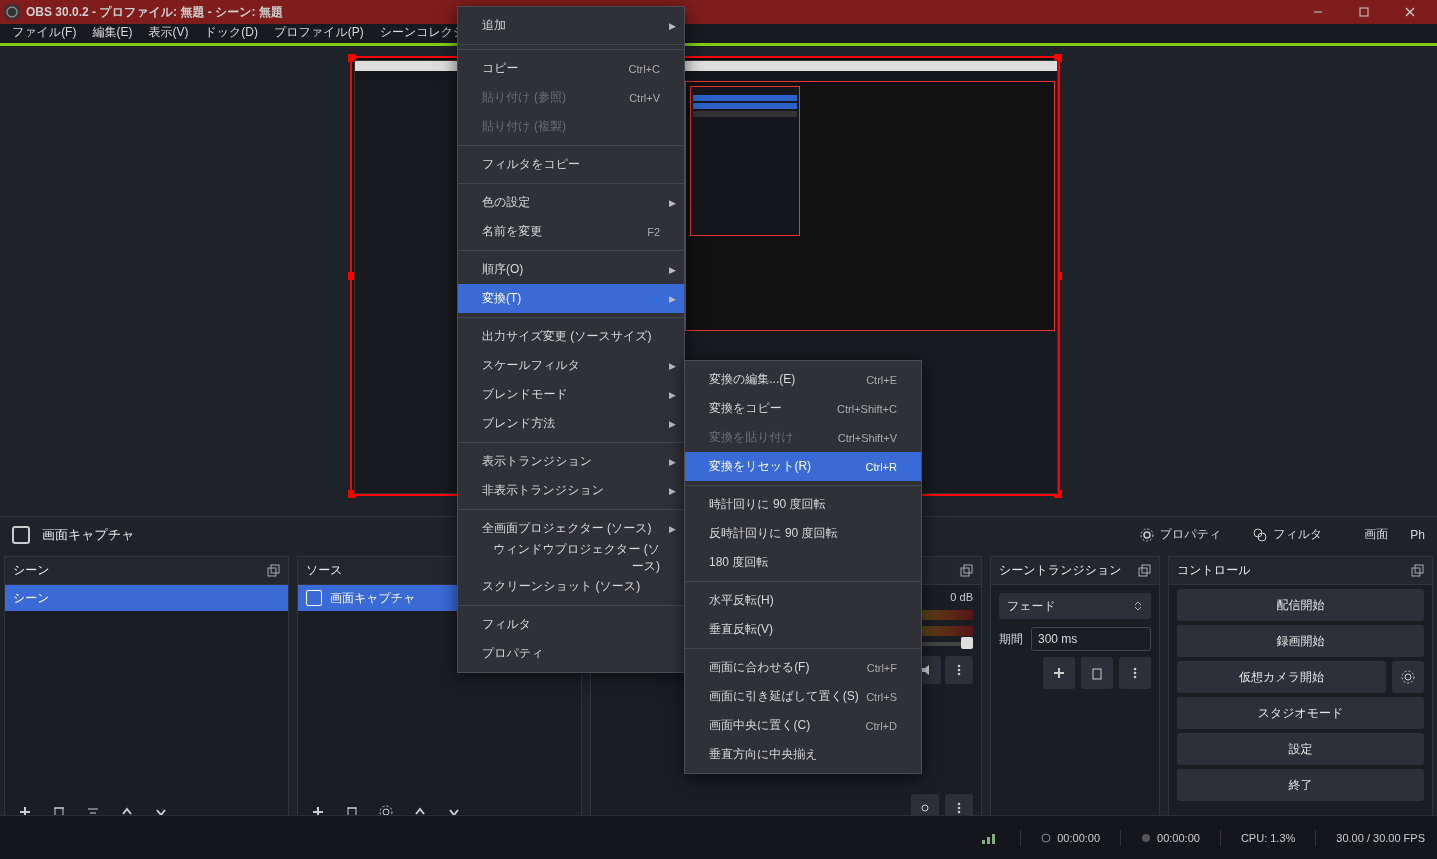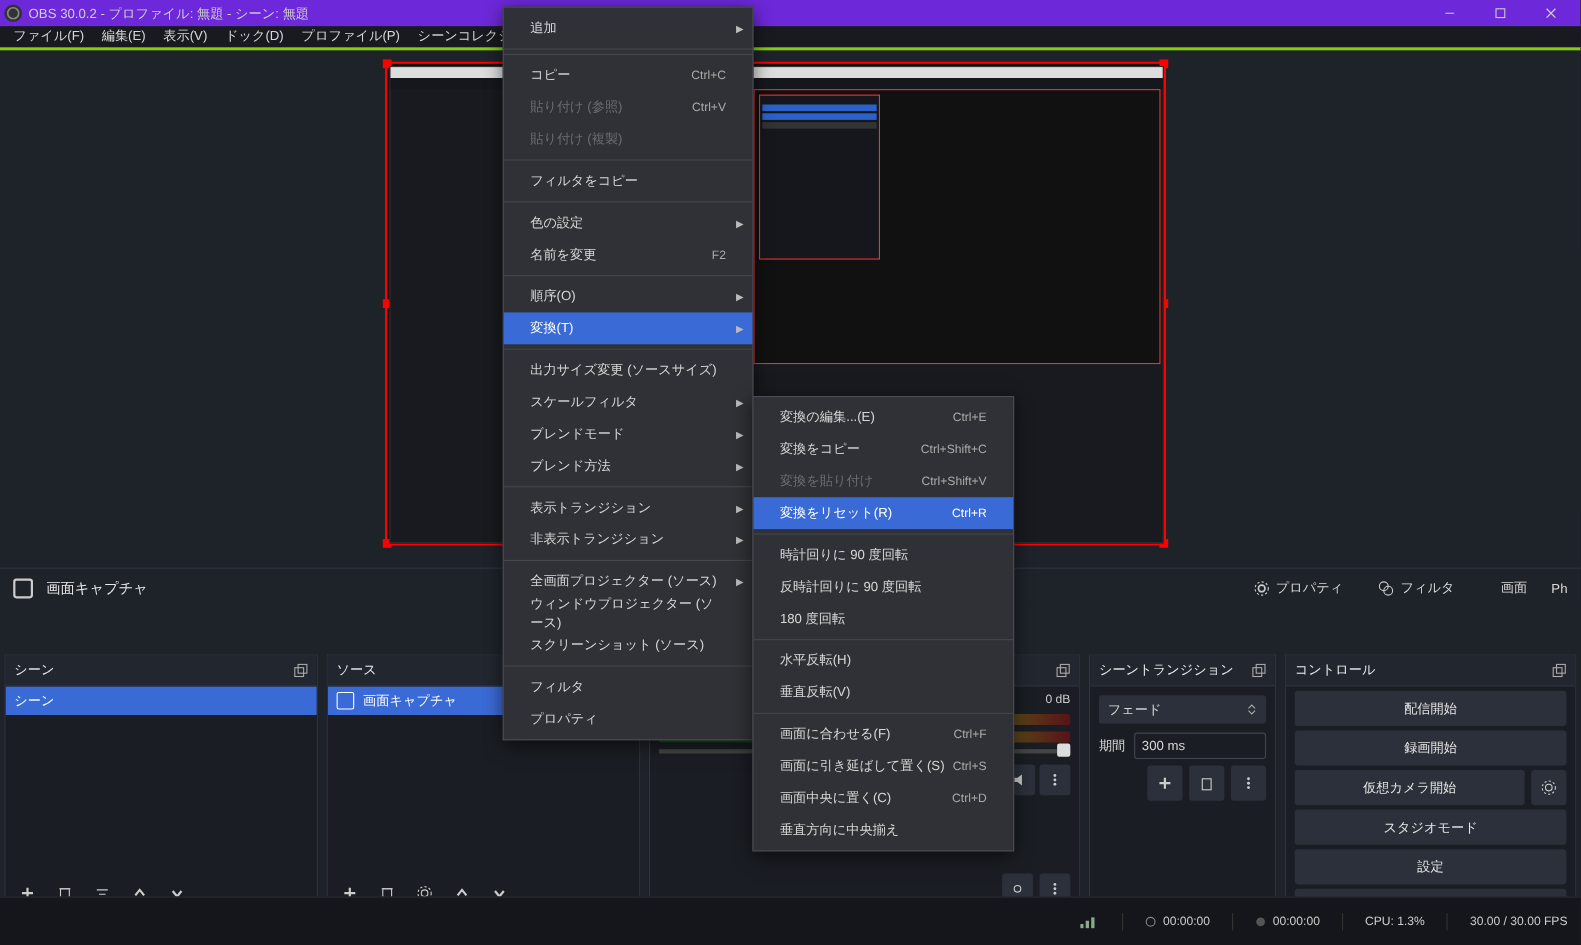--- a/index.html
+++ b/index.html
@@ -1,31 +1,31 @@
 <!DOCTYPE html>
 <html><head>
 <meta charset="utf-8">
 <style>
 * { margin: 0; padding: 0; box-sizing: border-box; font-family: "Segoe UI", "Meiryo", sans-serif; }
 body { background: #1e2229; color: #d8d8d8; font-size: 12px; width: 1437px; height: 859px; overflow: hidden; position: relative; }
-.titlebar { height: 24px; background: #6d28d9; display: flex; align-items: center; padding: 0 4px; }
+.titlebar { height: 24px; background: #7f1d1d; display: flex; align-items: center; padding: 0 4px; font-weight: bold; }
 .titlebar .logo { width: 16px; height: 16px; border-radius: 50%; background: #333; margin-right: 6px; display:flex;align-items:center;justify-content:center;}
 .titlebar .title { font-size: 12px; color: #cfcfcf; }
 .titlebar .winbtns { margin-left: auto; display: flex; gap: 0; }
 .titlebar .winbtn { width: 46px; height: 24px; display: flex; align-items: center; justify-content: center; color: #cfcfcf; }
 .menubar { height: 22px; background: #181a1f; display: flex; align-items: flex-end; padding: 0 4px; gap: 0; border-bottom: 3px solid #84cc16; }
 .menubar .menuitem { padding: 2px 8px; font-size: 12px; color: #d8d8d8; }
 .preview-area { position: absolute; top: 46px; left: 0; right: 0; height: 464px; background: #1e2229; }
 .preview-canvas { position:absolute; left:350px; top:10px; width:710px; height:440px; background:#0d0d10; border:2px solid #ff0000;}
 .preview-canvas .handle { position:absolute; width:8px; height:8px; background:#ff0000;}
 .toolbar-row { position:absolute; top:516px; left:0; right:0; height:36px; display:flex; align-items:center; padding:0 12px; gap:12px; background:#1e2229; border-top:1px solid #303540;}
 .toolbar-row .srcicon { width:18px;height:18px;border:2px solid #ccc;border-radius:3px;}
 .toolbar-row .srclabel { font-size:13px; color:#eaeaea; margin-right:auto;}
 .toolbar-row .tbtn { display:flex;align-items:center;gap:6px; padding:4px 10px; font-size:12px; color:#d8d8d8;}
-.panels { position:absolute; top:556px; left:0; right:0; bottom:28px; display:flex; gap:8px; padding:0 4px;margin-top:39px; }
+.panels { position:absolute; top:556px; left:0; right:0; bottom:28px; display:flex; gap:8px; padding:0 4px; }
 .panel { background:#1a1d23; border:1px solid #30343d; display:flex; flex-direction:column; position:relative;}
 .panel-header { height:28px; background:#22262e; display:flex; align-items:center; padding:0 8px; font-size:12px; color:#eaeaea; border-bottom:1px solid #30343d;}
 .panel-header .spacer { margin-left:auto;}
 .popout-icon { width:14px;height:14px; }
 .panel-body { flex:1; position:relative; overflow:hidden;}
 .panel-footer { height:36px; display:flex; align-items:center; gap:6px; padding:0 6px;}
 .iconbtn { width:28px;height:28px; display:flex;align-items:center;justify-content:center; color:#d0d0d0; border-radius:3px;}
 .scene-item, .source-item { height:26px; display:flex;align-items:center; padding:0 8px; font-size:12px;}
 .scene-item.selected, .source-item.selected { background:#3a6ad6; color:#fff;}
 .source-item .src-ico { width:16px;height:16px;border:1.5px solid #fff;border-radius:2px;margin-right:8px;}
@@ -43,21 +43,21 @@
 .mixer-ch { font-size:11px; color:#ccc; margin-bottom:2px;}
 .mixer-db { font-size:11px; color:#ccc; text-align:right;}
 .mixer-meter { height:10px; background:linear-gradient(90deg,#0a0 0%,#0a0 60%,#cc0 80%,#c00 100%); opacity:.35; border-radius:2px; margin:2px 0 6px;}
 .mixer-slider { height:4px; background:#444; position:relative; margin:6px 0;}
 .mixer-slider .knob { position:absolute; right:0; top:-5px; width:12px;height:12px; background:#ddd; border-radius:2px;}
 .mixer-footer { display:flex; justify-content:flex-end; gap:6px; padding:0 8px 8px;}
 .statusbar { position:absolute; bottom:0; left:0; right:0; height:44px; background:#14161b; display:flex; align-items:center; justify-content:flex-end; padding:0 12px; gap:20px; font-size:11px; color:#ccc; border-top:1px solid #2a2e36;}
 .statusbar .sep { width:1px; height:16px; background:#333;}
 
 .ctxmenu { position:absolute; background:#2f3136; border:1px solid #4a4d55; box-shadow:0 4px 16px rgba(0,0,0,.6); padding:4px 0; z-index:100;}
-.ctxmenu .mi { height:29px; display:flex; align-items:center; padding:0 24px; font-size:12px; color:#d8d8d8; min-width:200px; position:relative;}
+.ctxmenu .mi { height:29px; display:flex; align-items:center; padding:0 24px; font-size:12px; color:#d8d8d8; min-width:200px; position:relative;text-align:right;}
 .ctxmenu .mi .sc { margin-left:auto; font-size:11px; color:#aaa;}
 .ctxmenu .mi.sub::after { content:"▶"; position:absolute; right:8px; font-size:9px; color:#bbb;}
 .ctxmenu .mi.disabled { color:#6a6d74;}
 .ctxmenu .mi.highlight { background:#3a6ad6; color:#fff;}
 .ctxmenu .mi.highlight .sc { color:#fff;}
 .ctxmenu .divider { height:1px; background:#44474e; margin:4px 0;}
 .nested-preview { position:absolute; left:700px; top:3px; width:360px; height:300px; background:#181a1f; border:1px solid #333;}
 svg { display:block;}
 </style>
 </head>

